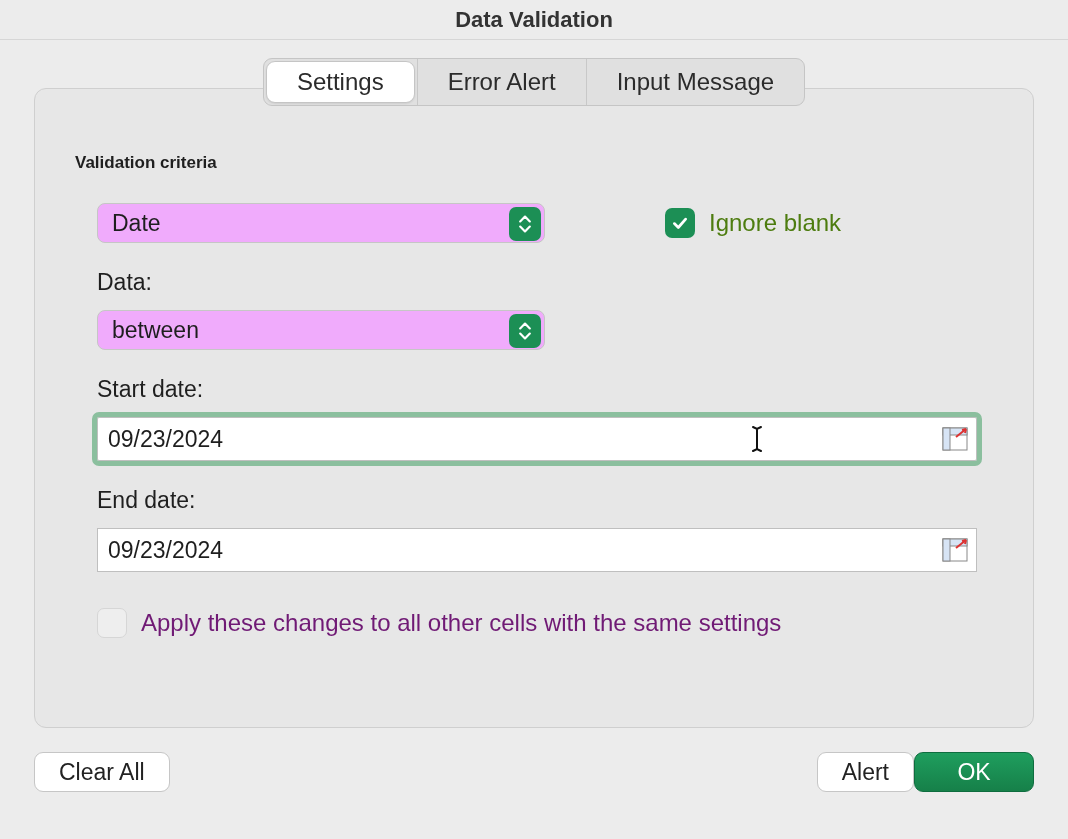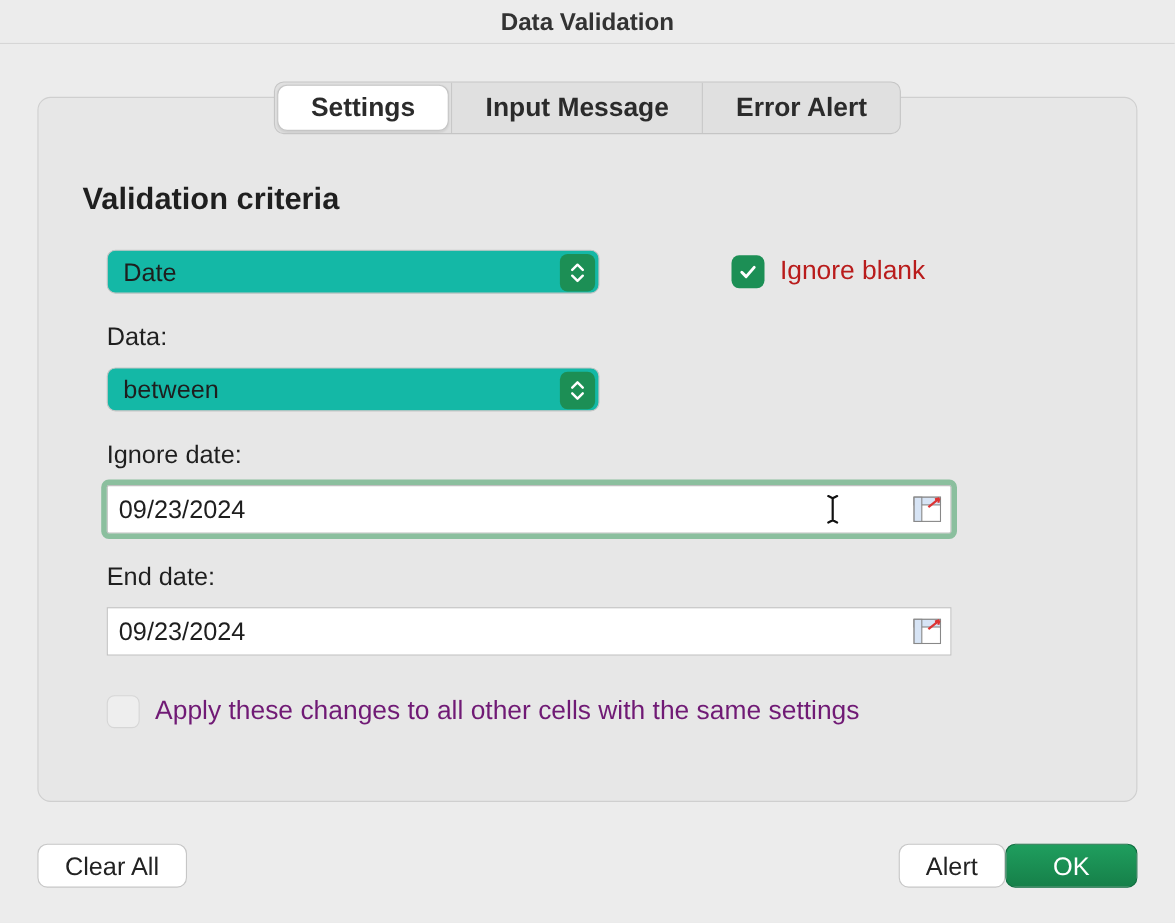--- a/index.html
+++ b/index.html
@@ -25,25 +25,24 @@
       color: #333;
     }
     .content {
       position: relative;
       padding: 26px 34px 0 34px;
     }
     
     .tabs-bar {
       position: absolute;
       left: 0; right: 0;
-      top: 34px;
+      top: 18px;
       display: flex;
       justify-content: center;
       pointer-events: none; 
-      font-weight: bold;
     }
     .tabs {
       display: flex;
       background: #e0e0e0;
       border: 1px solid #c5c5c5;
       border-radius: 9px;
       overflow: hidden;
       pointer-events: auto;
     }
     .tab {
@@ -66,44 +65,43 @@
     
     .panel {
       margin-top: 22px;
       border: 1px solid #cfcfcf;
       border-radius: 12px;
       background: #e7e7e7;
       padding: 64px 40px 40px 40px;
       min-height: 640px;
     }
     .section-heading {
-      font-size: 28px;
+      font-size: 17px;
       font-weight: 700;
       color: #1f1f1f;
       margin-bottom: 30px;
-      margin-top: 12px;
     }
     .field-block {
       padding-left: 22px;
     }
     .field-label {
       font-size: 23px;
       color: #1f1f1f;
       margin-bottom: 14px;
     }
     .row-flex {
       display: flex;
       align-items: center;
       gap: 120px;
     }
     
     .select {
       width: 448px;
       height: 40px;
-      background: #14b8a6;
+      background: #f0abfc;
       border: 1px solid #c6c6c6;
       border-radius: 8px;
       display: flex;
       align-items: center;
       padding-left: 14px;
       position: relative;
       font-size: 23px;
       color: #1e1e1e;
       margin-bottom: 26px;
       cursor: pointer;
@@ -142,26 +140,26 @@
     .checkbox.checked {
       background: #1c8f55;
     }
     .checkbox.disabled {
       background: #eee;
       border: 1px solid #d6d6d6;
     }
     .checkbox svg { width: 18px; height: 18px; }
     .check-label {
       font-size: 24px;
-      color: #b91c1c;
+      color: #4d7c0f;
     }
     .check-label.disabled { color: #701a75; }
     
     .text-input {
-      width: 768px;
+      width: 880px;
       height: 44px;
       background: #fff;
       border: 1px solid #bfbfbf;
       display: flex;
       align-items: center;
       padding: 0 10px;
       font-size: 23px;
       color: #1e1e1e;
       position: relative;
       margin-bottom: 26px;
@@ -186,21 +184,21 @@
       transform: translateY(-50%);
       width: 18px;
       height: 28px;
       pointer-events: none;
     }
     
     .footer {
       position: absolute;
       left: 34px;
       right: 34px;
-      bottom: 32px;
+      bottom: 47px;
       display: flex;
       align-items: center;
     }
     .btn {
       height: 40px;
       border-radius: 9px;
       font-size: 23px;
       padding: 0 24px;
       display: flex;
       align-items: center;
@@ -232,24 +230,24 @@
 </div>
 
 <div class="content">
 
   <div class="tabs-bar">
     <div class="tabs">
       <div class="tab active">
         <span>Settings</span>
       </div>
       <div class="tab">
+        <span>Error Alert</span>
+      </div>
+      <div class="tab">
         <span>Input Message</span>
-      </div>
-      <div class="tab">
-        <span>Error Alert</span>
       </div>
     </div>
   </div>
 
   <div class="panel">
     <div class="section-heading">Validation criteria</div>
 
     <div class="field-block">
       <div class="row-flex">
         <div class="select">
@@ -279,21 +277,21 @@
         <div class="select-arrows">
           <svg viewBox="0 0 10 6">
               <path d="M1 5 L5 1 L9 5" stroke="#fff" stroke-width="1.8" fill="none" stroke-linecap="round" stroke-linejoin="round"></path>
             </svg>
           <svg viewBox="0 0 10 6">
               <path d="M1 1 L5 5 L9 1" stroke="#fff" stroke-width="1.8" fill="none" stroke-linecap="round" stroke-linejoin="round"></path>
             </svg>
         </div>
       </div>
 
-      <div class="field-label">Ignore date:</div>
+      <div class="field-label">Start date:</div>
       <div class="text-input focused">
         <span>09/23/2024</span>
         <div class="cell-picker-icon">
           <svg viewBox="0 0 26 24">
             <rect x="1" y="1" width="24" height="22" fill="#fff" stroke="#888" stroke-width="1"></rect>
             <rect x="1" y="1" width="24" height="7" fill="#d7e4f5" stroke="#888" stroke-width="1"></rect>
             <rect x="1" y="1" width="7" height="22" fill="#d7e4f5" stroke="#888" stroke-width="1"></rect>
             <path d="M14 10 L24 2" stroke="#d33" stroke-width="2"></path>
             <path d="M24 2 L20 3 M24 2 L23 6" stroke="#d33" stroke-width="2"></path>
           </svg>

